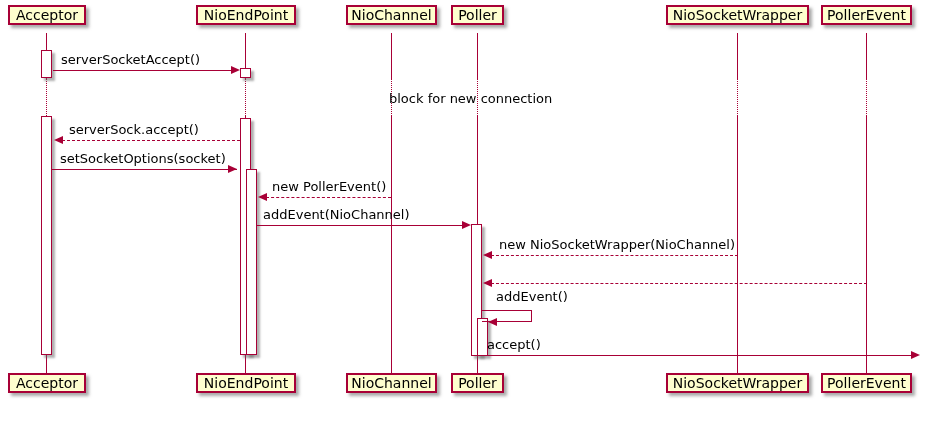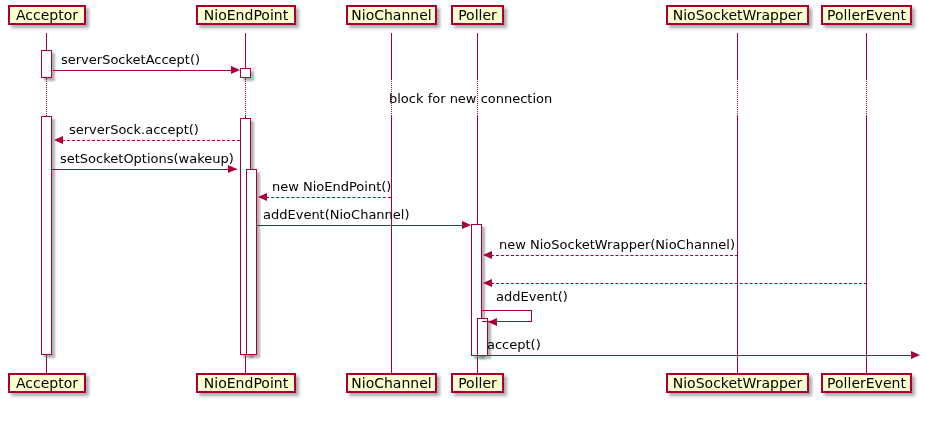--- a/index.html
+++ b/index.html
@@ -71,25 +71,25 @@
   <span class="mlabel" style="left:61px;top:52px">serverSocketAccept()</span>
   <div class="mline solid" style="left:53px;top:70px;width:179px"></div>
   <div class="head r" style="left:231px;top:66px"></div>
 
   <span class="notetext" style="left:389px;top:91px">block for new connection</span>
 
   <span class="mlabel" style="left:69px;top:122px">serverSock.accept()</span>
   <div class="mline dashed" style="left:62px;top:140px;width:178px"></div>
   <div class="head l" style="left:54px;top:136px"></div>
 
-  <span class="mlabel" style="left:60px;top:151px">setSocketOptions(wakeup)</span>
+  <span class="mlabel" style="left:60px;top:151px">setSocketOptions(socket)</span>
   <div class="mline solid" style="left:52px;top:169px;width:185px"></div>
   <div class="head r" style="left:228px;top:165px"></div>
 
-  <span class="mlabel" style="left:272px;top:179px">new NioEndPoint()</span>
+  <span class="mlabel" style="left:272px;top:179px">new PollerEvent()</span>
   <div class="mline dashed" style="left:266px;top:197px;width:125px"></div>
   <div class="head l" style="left:258px;top:193px"></div>
 
   <span class="mlabel" style="left:263px;top:207px">addEvent(NioChannel)</span>
   <div class="mline solid" style="left:257px;top:225px;width:206px"></div>
   <div class="head r" style="left:462px;top:221px"></div>
 
   <span class="mlabel" style="left:499px;top:237px">new NioSocketWrapper(NioChannel)</span>
   <div class="mline dashed" style="left:491px;top:255px;width:247px"></div>
   <div class="head l" style="left:483px;top:251px"></div>

